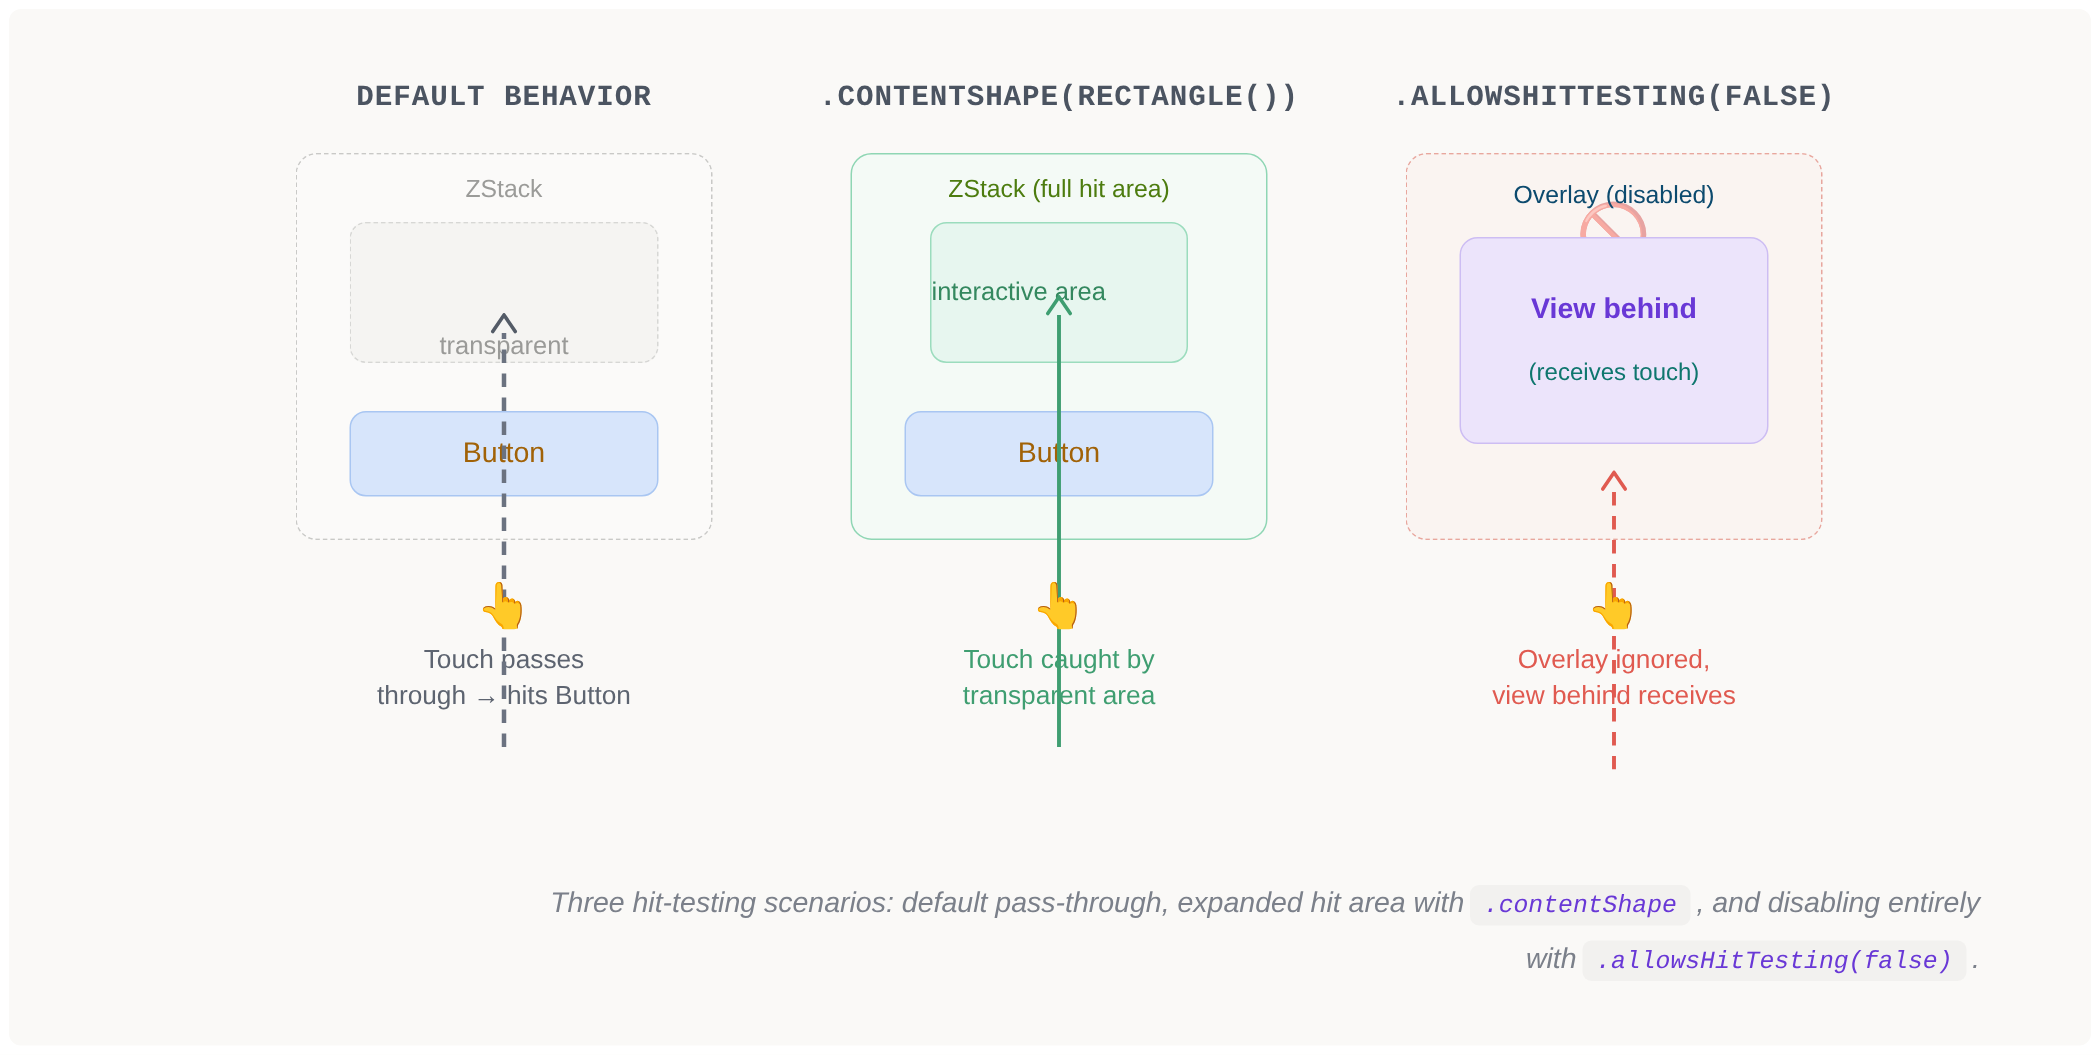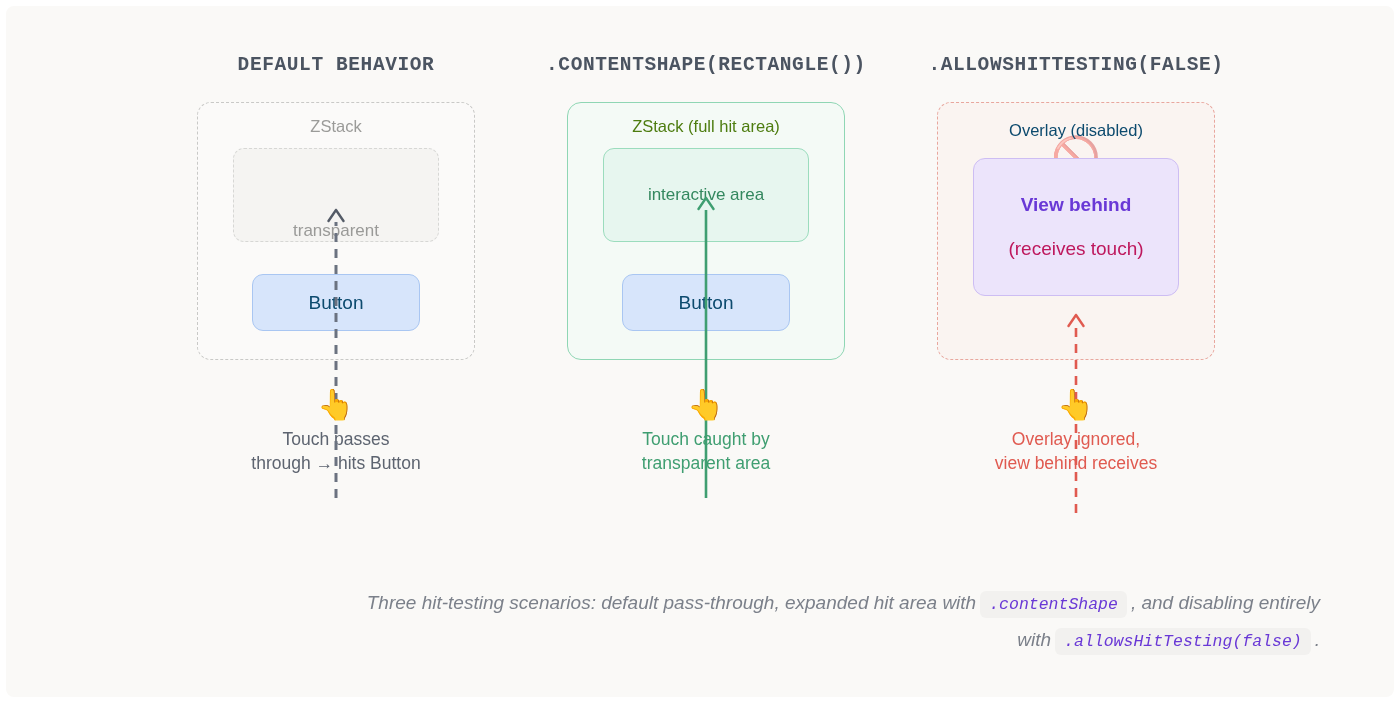--- a/index.html
+++ b/index.html
@@ -97,28 +97,28 @@
 
   
   .stack-hit {
     border: 1.6px solid #8fd6b4;
     background: rgba(240,250,245,0.6);
     height: 258px;
   }
   .stack-hit .stack-label { color: #4d7c0f; }
 
   .inner-interactive {
-    width: 206px;
+    width: 172px;
     height: 96px;
     border: 1.5px solid #9bdcbd;
     border-radius: 11px;
     background: rgba(226,244,235,0.72);
     display: flex;
     align-items: center;
-    justify-content: center;
+    justify-content: flex-start;
     color: #34885f;
     font-size: 17px;
   }
 
   
   .stack-disabled {
     border: 1.6px dashed #e8a79e;
     background: rgba(250,240,238,0.62);
     height: 258px;
     padding-top: 18px;
@@ -150,35 +150,35 @@
     gap: 22px;
     position: relative;
     z-index: 3;
   }
   .behind-title {
     font-size: 19px;
     font-weight: bold;
     color: #6938d6;
   }
   .behind-sub {
-    font-size: 19px;
-    color: #be185d;
+    font-size: 16px;
+    color: #0f766e;
   }
 
   
   .btn-chip {
-    width: 168px;
+    width: 206px;
     height: 58px;
     border-radius: 11px;
     border: 1.4px solid #a9c6f2;
     background: #d7e5fb;
     display: flex;
     align-items: center;
     justify-content: center;
-    color: #0c4a6e;
+    color: #a16207;
     font-size: 19px;
     position: relative;
     z-index: 3;
     margin-top: 32px;
   }
 
   
   .arrow-svg {
     position: absolute;
     left: 50%;

